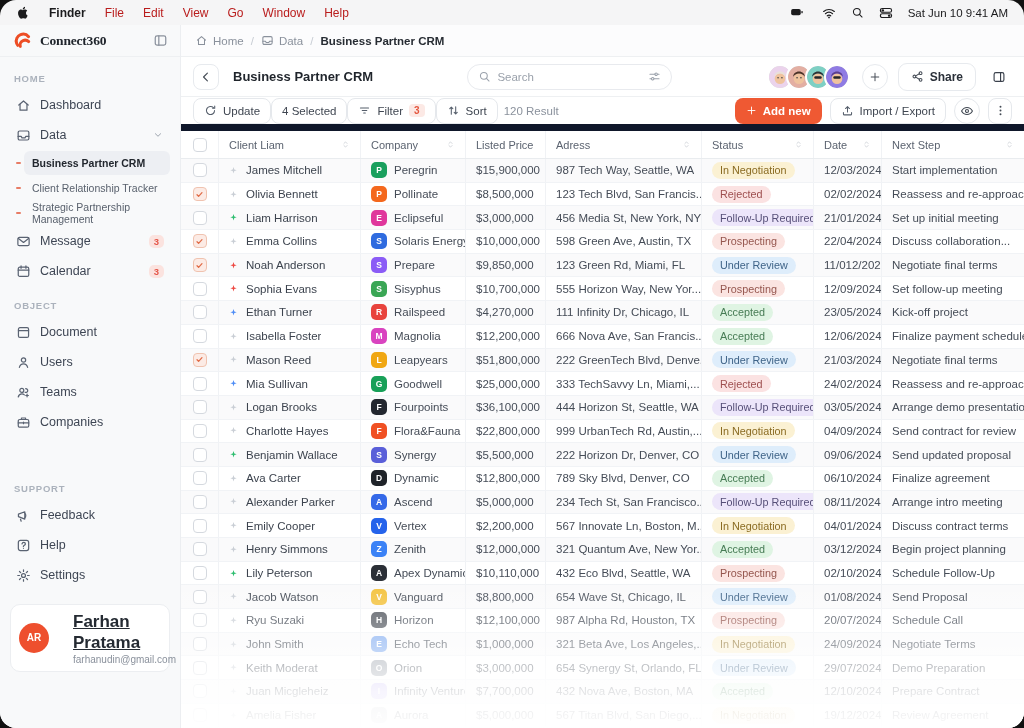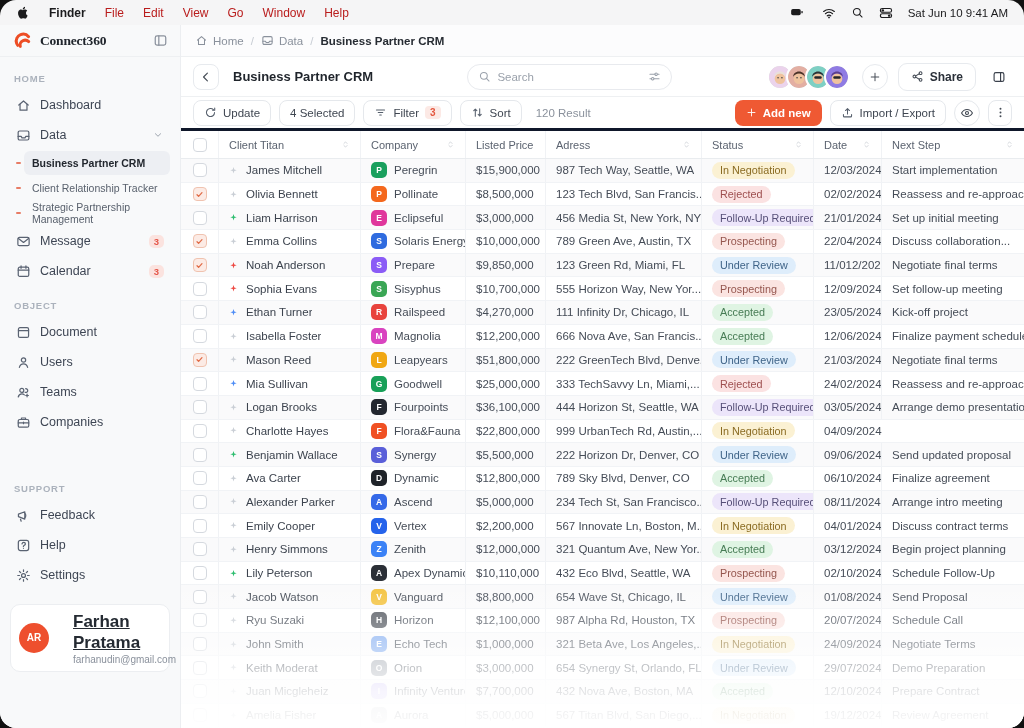--- a/index.html
+++ b/index.html
@@ -84,22 +84,22 @@
   .av:first-child{ margin-left:0; }
   .plus-btn{ width:26px; height:26px; border:1px solid #E7EAEE; border-radius:50%; background:#fff;
     display:flex; align-items:center; justify-content:center; color:#444B55; }
   .plus-btn .ic{ width:12px; height:12px; }
   .share-btn{ height:28px; border:1px solid #E7EAEE; border-radius:9px; background:#fff; display:flex;
     align-items:center; gap:6px; padding:0 12px; font-size:12px; font-weight:600; color:#2A3039; }
   .share-btn .ic{ width:13px; height:13px; color:#444B55; }
   .ghost-btn{ width:26px; height:26px; display:flex; align-items:center; justify-content:center;
     color:#3A414C; background:transparent; border:none; }
 
-  .toolbar{ height:34px; min-height:34px; border-bottom:3px solid #0f172a; display:flex;
-    align-items:center; gap:8px; padding:0 12px; }
+  .toolbar{ height:34px; min-height:34px; border-bottom:7px solid #0f172a; display:flex;
+    align-items:center; padding:0 12px; }
   .tbtn{ height:26px; border:1px solid #E5E8EC; border-radius:8px; background:#fff; display:flex;
     align-items:center; gap:6px; padding:0 10px; font-size:11.5px; font-weight:500; color:#3F4651; }
   .tbtn .ic{ width:13px; height:13px; color:#555E6B; }
   .fbadge{ background:#FCE9E5; color:#E4573F; font-size:10px; font-weight:700; padding:1px 5px;
     border-radius:4px; }
   .result-count{ color:#8A919C; font-size:11.5px; margin-left:6px; }
   .toolbar-right{ margin-left:auto; display:flex; align-items:center; gap:8px; }
   .add-btn{ height:26px; background:#EF5933; border:none; border-radius:8px; color:#fff; display:flex;
     align-items:center; gap:6px; padding:0 11px; font-size:11.5px; font-weight:600; }
   .add-btn .ic{ width:11px; height:11px; color:#fff; }
@@ -525,21 +525,21 @@
               </span>
             </button>
         </div>
       </div>
 
       <div class="thead cols">
           <div class="th th-cb">
             <span class="cb"></span>
           </div>
           <div class="th">
-            <span>Client Titan</span>
+            <span>Client Liam</span>
             <span class="ic carets">
               <svg viewBox="0 0 16 16">
                 <path d="m5.2 6.2 2.8-2.8 2.8 2.8M5.2 9.8l2.8 2.8 2.8-2.8"></path>
               </svg>
             </span>
           </div>
           <div class="th">
             <span>Company</span>
             <span class="ic carets">
               <svg viewBox="0 0 16 16">
@@ -683,21 +683,21 @@
                   <path fill="currentColor" d="M8 1.8 9.4 6.1 13.7 7.5 9.4 8.9 8 13.2 6.6 8.9 2.3 7.5 6.6 6.1z"></path>
                 </svg>
               </span>
               <span class="cname">Emma Collins</span>
             </div>
             <div class="td">
               <span class="co-ico" style="background: rgb(47, 107, 223);">S</span>
               <span>Solaris Energy</span>
             </div>
             <div class="td">$10,000,000</div>
-            <div class="td">789 Green Ave, Austin, TX</div>
+            <div class="td">598 Green Ave, Austin, TX</div>
             <div class="td">
               <span class="pill" style="background: rgb(251, 228, 225); color: rgb(149, 86, 78);">Prospecting</span>
             </div>
             <div class="td">22/04/2024</div>
             <div class="td">Discuss collaboration...</div>
           </div>
           <div class="trow cols">
             <div class="td td-cb">
               <span class="cb checked">
                 <span class="ic">
@@ -892,20 +892,21 @@
             <div class="td">
               <span class="co-ico" style="background: rgb(240, 80, 35);">F</span>
               <span>Flora&amp;Fauna</span>
             </div>
             <div class="td">$22,800,000</div>
             <div class="td">999 UrbanTech Rd, Austin,...</div>
             <div class="td">
               <span class="pill" style="background: rgb(251, 241, 211); color: rgb(138, 107, 34);">In Negotiation</span>
             </div>
             <div class="td">04/09/2024</div>
+            <div class="td">Send contract for review</div>
           </div>
           <div class="trow cols">
             <div class="td td-cb">
               <span class="cb"></span>
             </div>
             <div class="td">
               <span class="spark" style="color: rgb(47, 190, 112);">
                 <svg viewBox="0 0 16 16">
                   <path fill="currentColor" d="M8 1.8 9.4 6.1 13.7 7.5 9.4 8.9 8 13.2 6.6 8.9 2.3 7.5 6.6 6.1z"></path>
                 </svg>

